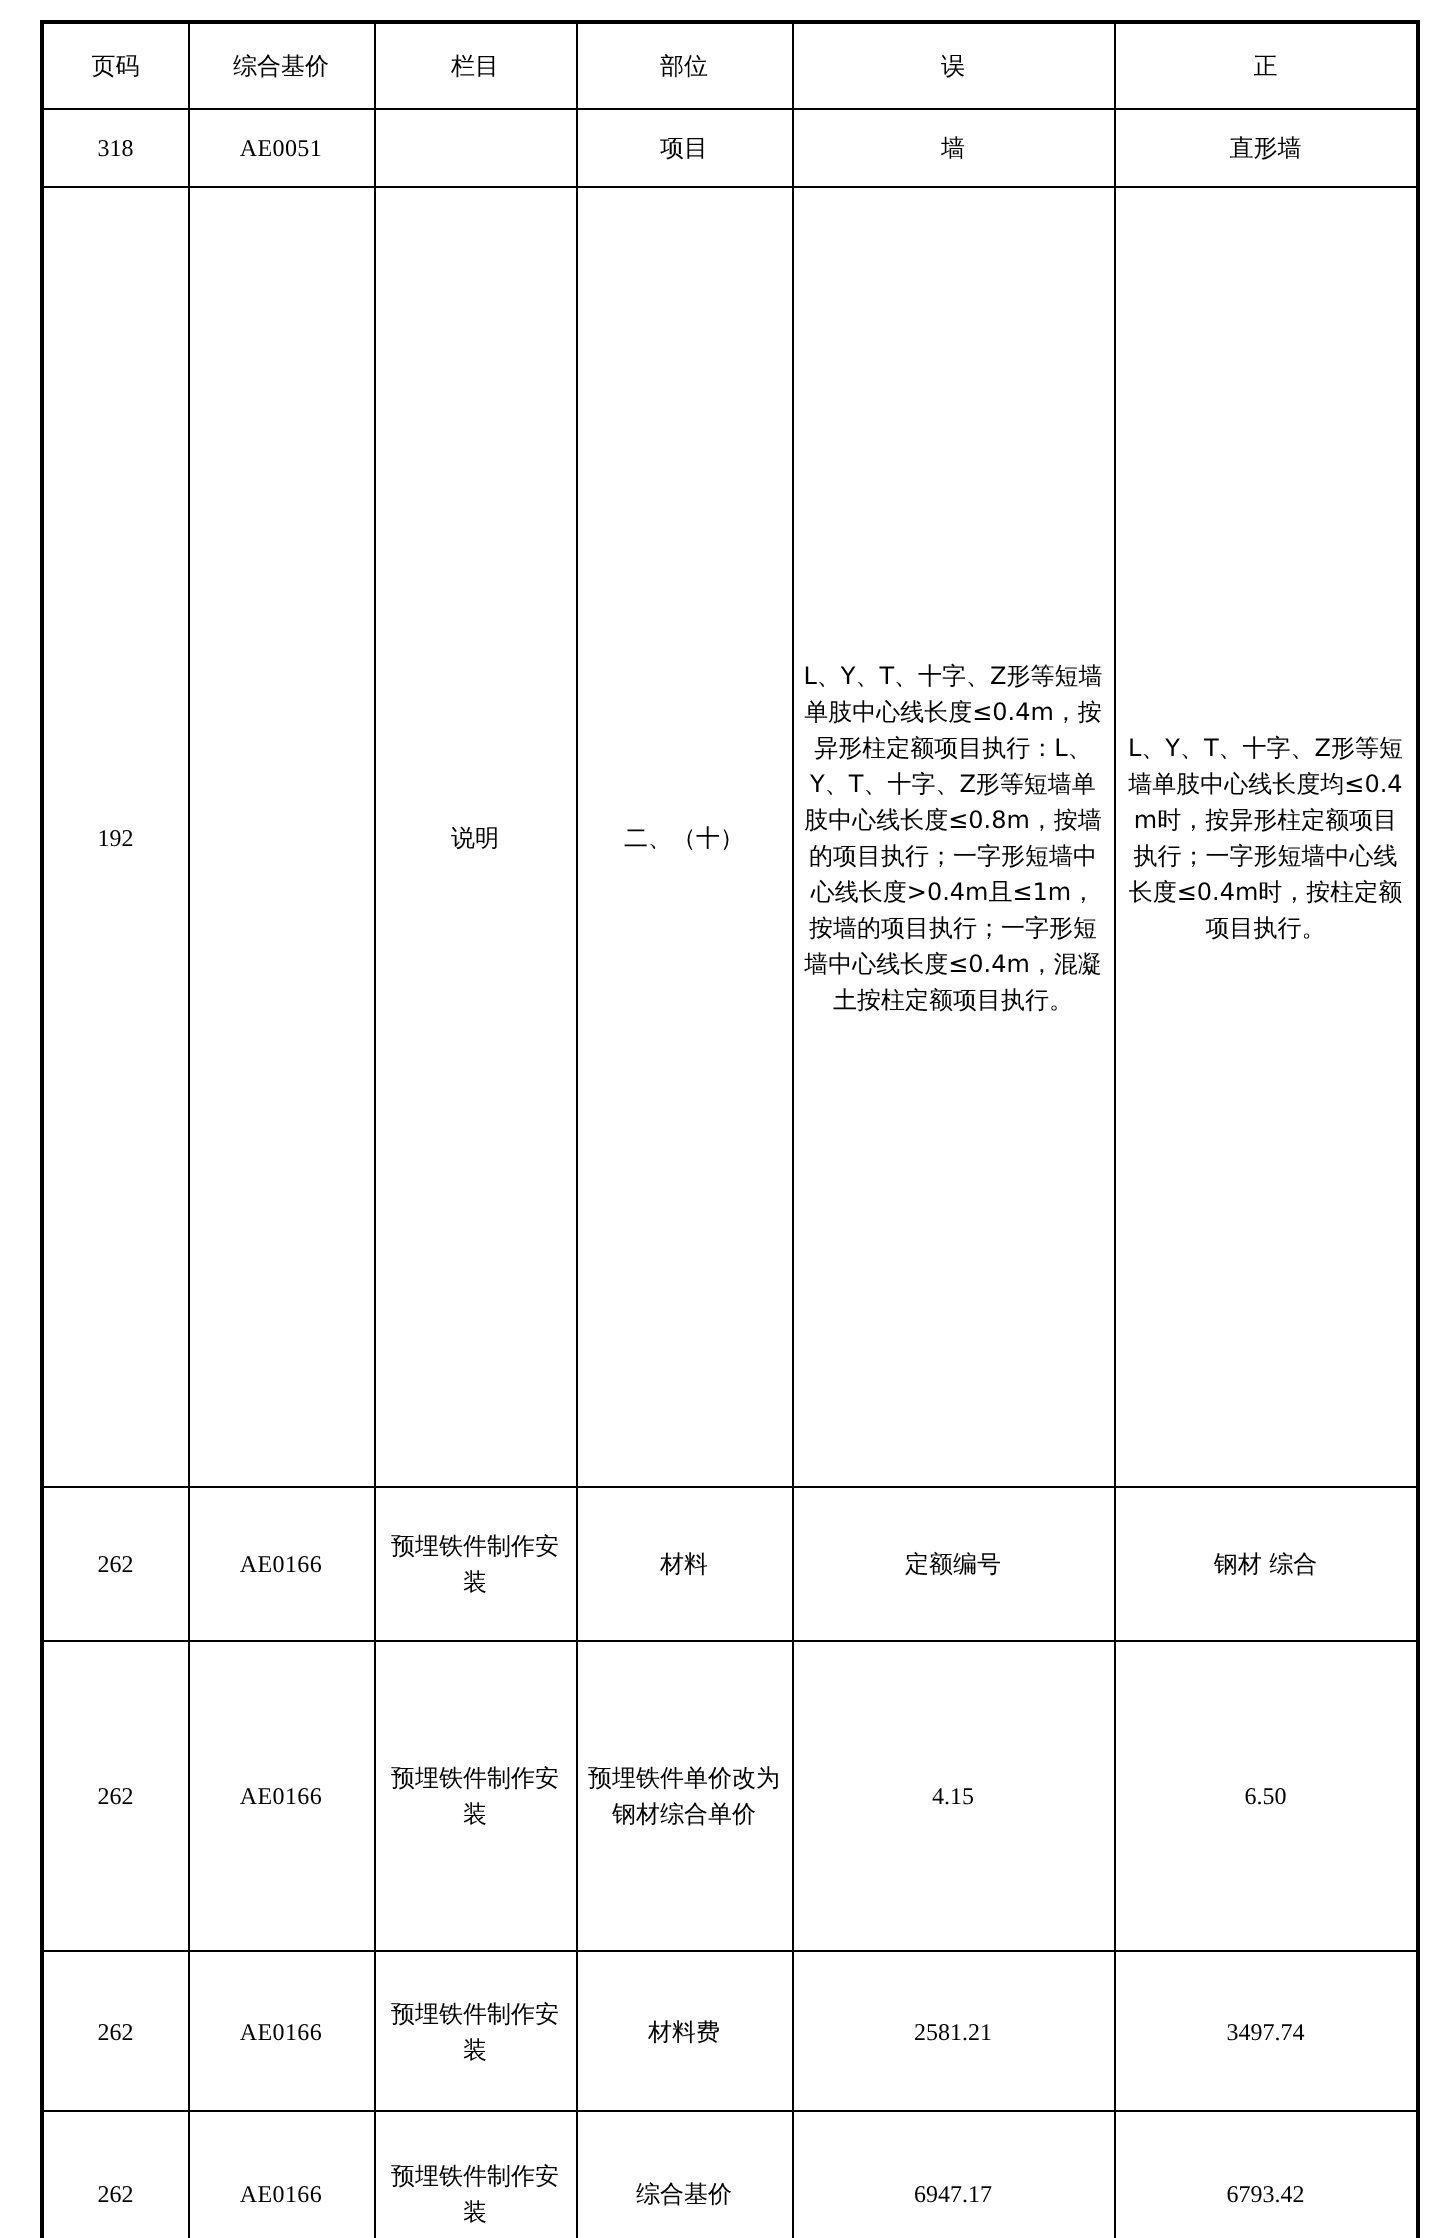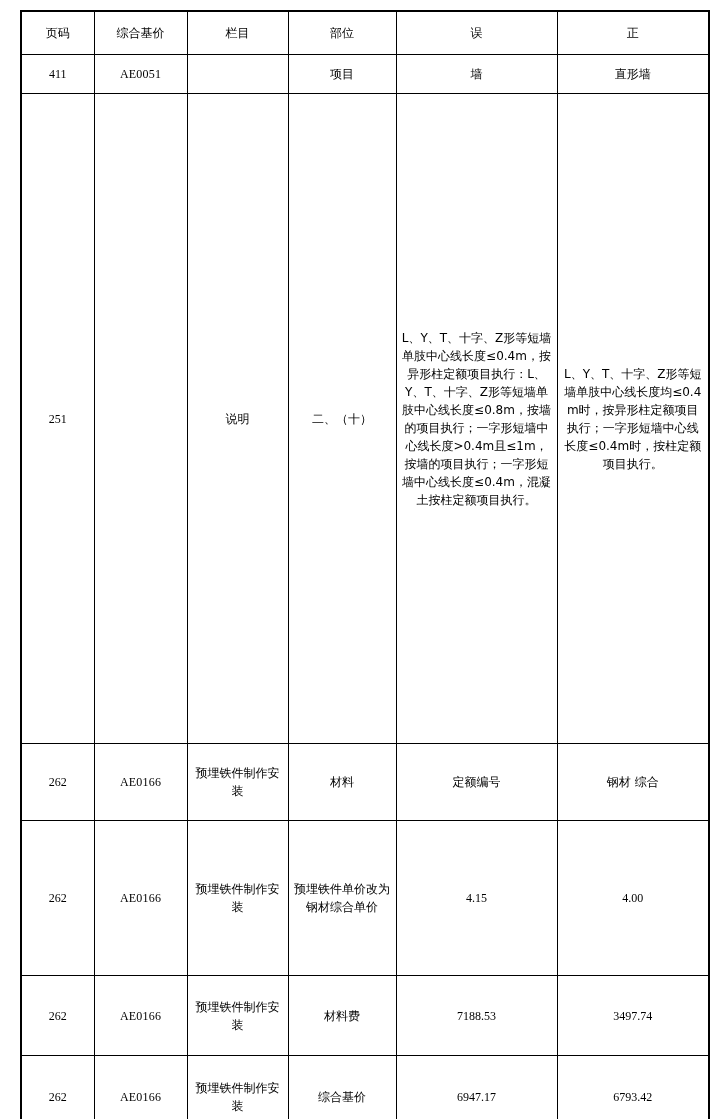--- a/index.html
+++ b/index.html
@@ -138,30 +138,30 @@
     <tr class="hdr">
       <td class="cjk">页码</td>
       <td class="cjk">综合基价</td>
       <td class="cjk">栏目</td>
       <td class="cjk">部位</td>
       <td class="cjk">误</td>
       <td class="cjk">正</td>
     </tr>
 
     <tr class="row-217">
-      <td class="num">411</td>
+      <td class="num">318</td>
       <td class="code">AE0051</td>
       <td class="cjk"></td>
       <td class="cjk">项目</td>
       <td class="cjk">墙</td>
       <td class="cjk leftalign">直形墙</td>
     </tr>
 
     <tr class="r-192">
-      <td class="num">251</td>
+      <td class="num">192</td>
       <td class="code"></td>
       <td class="cjk">说明</td>
       <td class="cjk">二、（十）</td>
       <td class="longtext">L、Y、T、十字、Z形等短墙单肢中心线长度≤0.4m，按异形柱定额项目执行：L、Y、T、十字、Z形等短墙单肢中心线长度≤0.8m，按墙的项目执行；一字形短墙中心线长度&gt;0.4m且≤1m，按墙的项目执行；一字形短墙中心线长度≤0.4m，混凝土按柱定额项目执行。</td>
       <td class="longtext-right">L、Y、T、十字、Z形等短墙单肢中心线长度均≤0.4m时，按异形柱定额项目执行；一字形短墙中心线长度≤0.4m时，按柱定额项目执行。</td>
     </tr>
 
     <tr class="r-262a">
       <td class="num">262</td>
       <td class="code">AE0166</td>
@@ -170,29 +170,29 @@
       <td class="cjk">定额编号</td>
       <td class="cjk">钢材 综合</td>
     </tr>
 
     <tr class="r-262b">
       <td class="num">262</td>
       <td class="code">AE0166</td>
       <td class="two-line">预埋铁件制作安装</td>
       <td class="multi-line">预埋铁件单价改为钢材综合单价</td>
       <td class="num">4.15</td>
-      <td class="num">4.00</td>
+      <td class="num">6.50</td>
     </tr>
 
     <tr class="r-262c">
       <td class="num">262</td>
       <td class="code">AE0166</td>
       <td class="two-line">预埋铁件制作安装</td>
       <td class="cjk">材料费</td>
-      <td class="num">7188.53</td>
+      <td class="num">2581.21</td>
       <td class="num">3497.74</td>
     </tr>
 
     <tr class="r-262d bold-row">
       <td class="num">262</td>
       <td class="code">AE0166</td>
       <td class="two-line">预埋铁件制作安装</td>
       <td class="cjk">综合基价</td>
       <td class="num">6947.17</td>
       <td class="num">6793.42</td>

